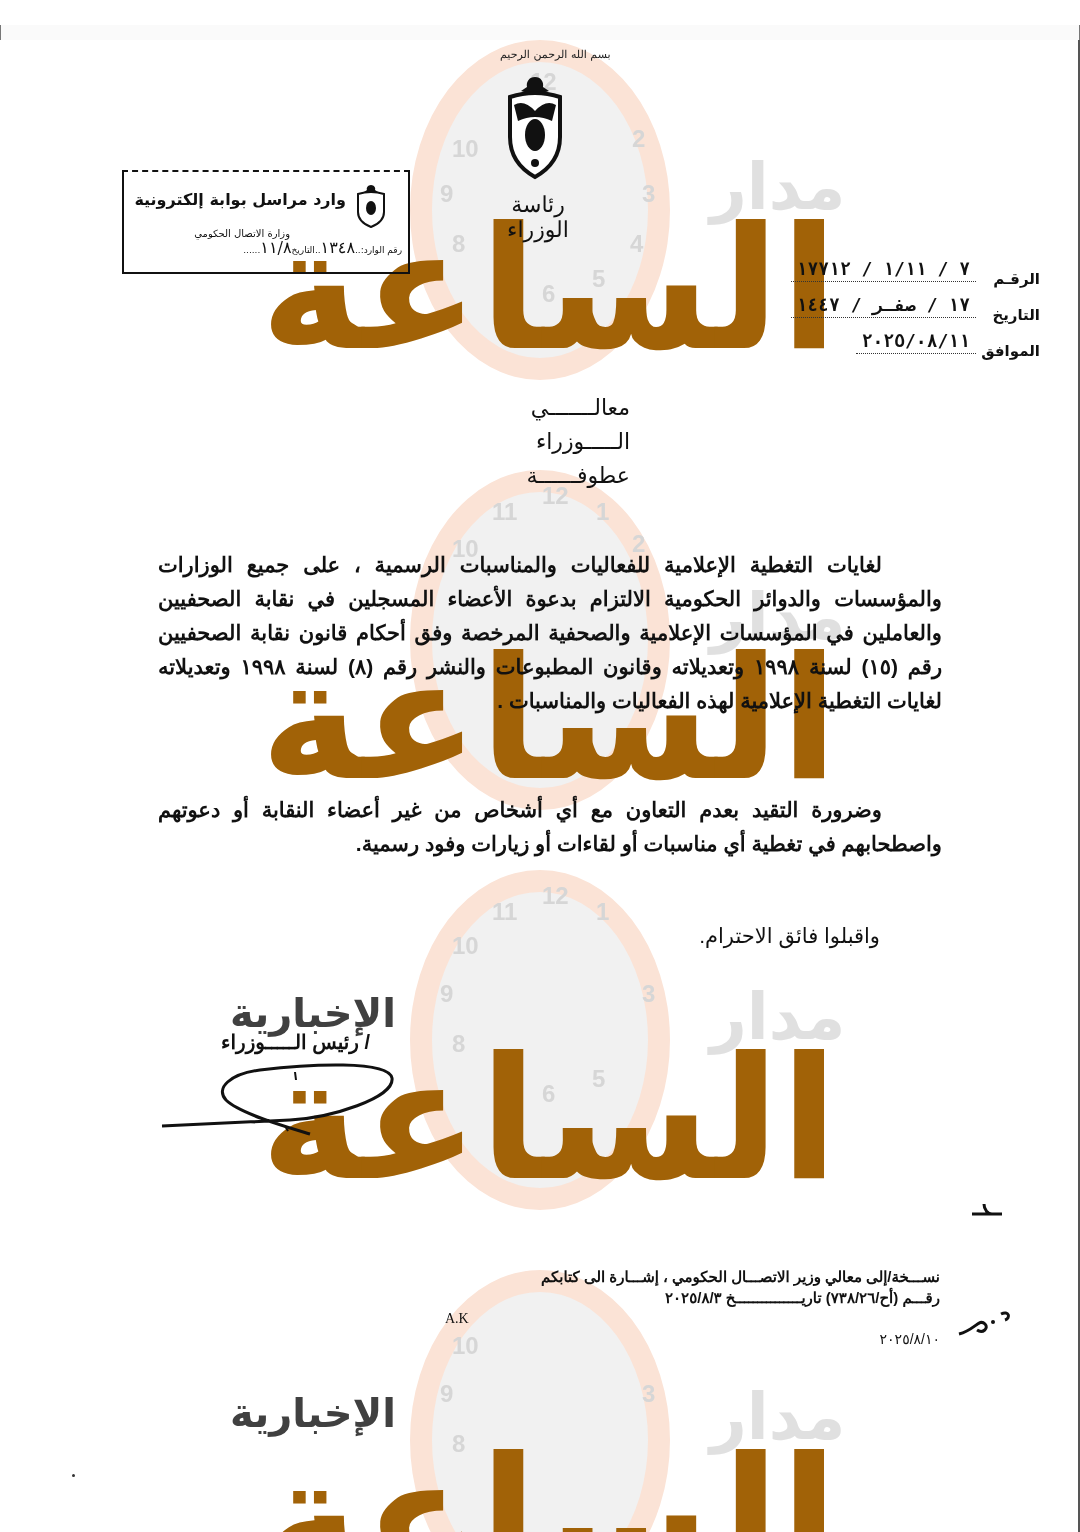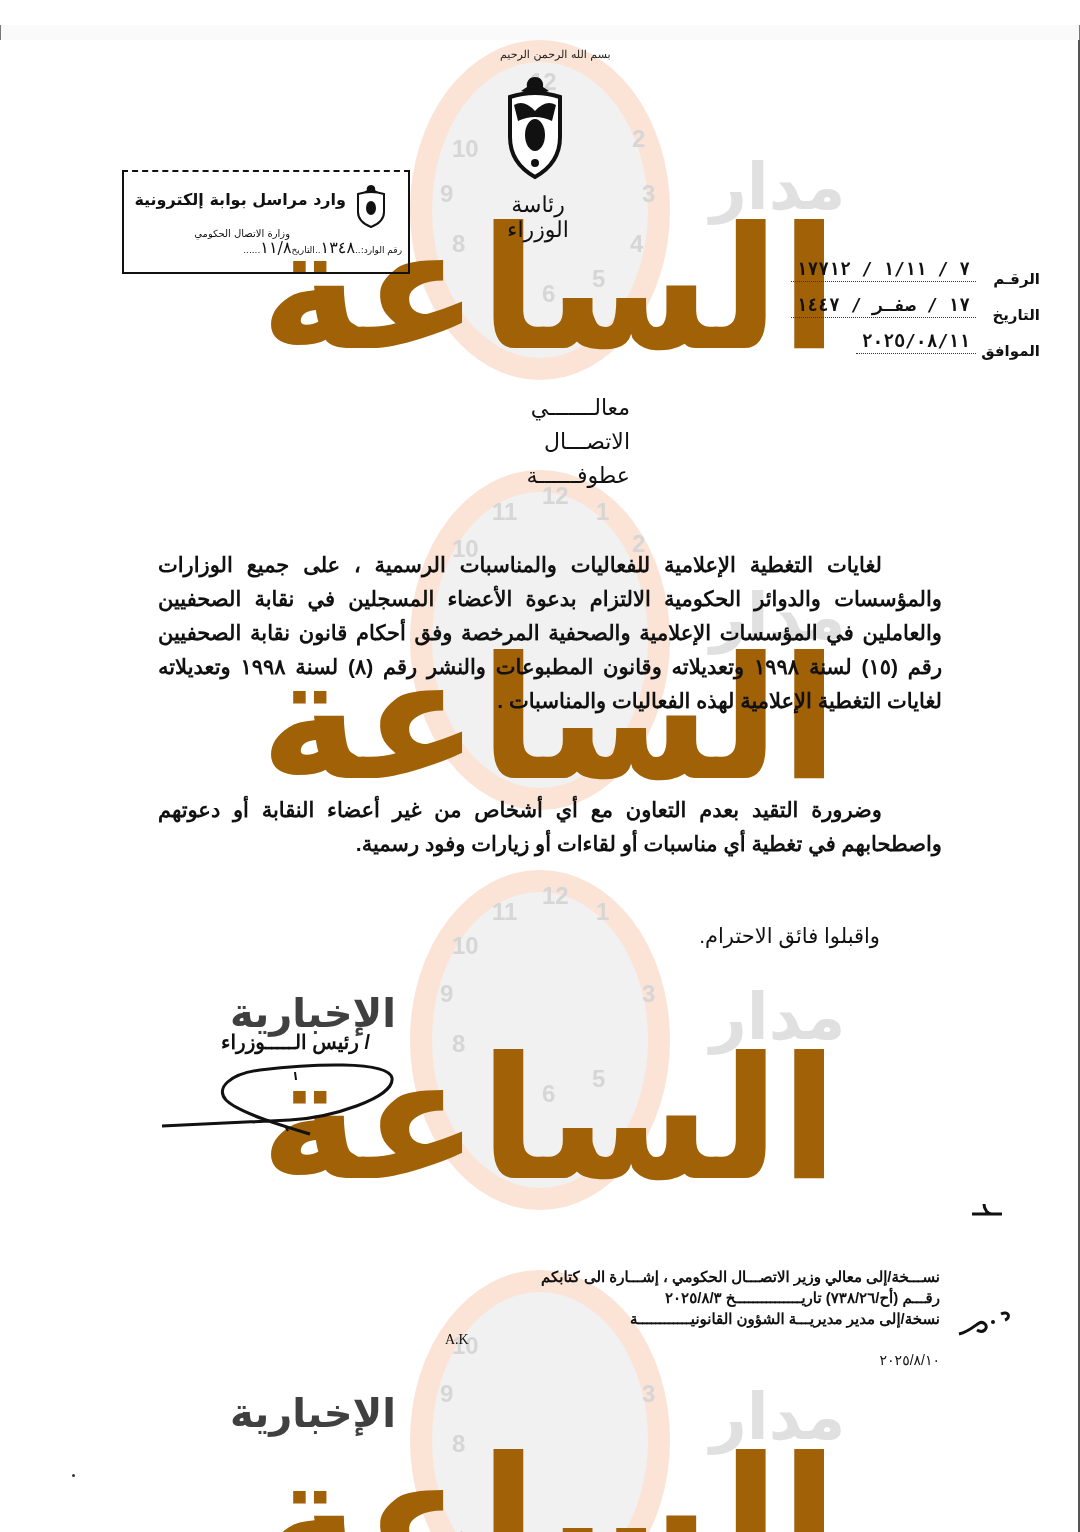--- a/index.html
+++ b/index.html
@@ -155,21 +155,21 @@
       <span class="val">١٧ / صفـر / ١٤٤٧</span>
     </div>
     <div class="row">
       <span class="lbl">الموافق</span>
       <span class="val">٢٠٢٥/٠٨/١١</span>
     </div>
   </div>
 
   <div class="addr">
     <span>معالـــــــي</span>
-    <span>الاتصـــال</span>
+    <span>الـــــوزراء</span>
     <span>عطوفــــــة</span>
   </div>
 
   <div class="para p1">لغايات التغطية الإعلامية للفعاليات والمناسبات الرسمية ، على جميع الوزارات والمؤسسات والدوائر الحكومية الالتزام بدعوة الأعضاء المسجلين في نقابة الصحفيين والعاملين في المؤسسات الإعلامية والصحفية المرخصة وفق أحكام قانون نقابة الصحفيين رقم (١٥) لسنة ١٩٩٨ وتعديلاته وقانون المطبوعات والنشر رقم (٨) لسنة ١٩٩٨ وتعديلاته لغايات التغطية الإعلامية لهذه الفعاليات والمناسبات .</div>
   <div class="para p2">وضرورة التقيد بعدم التعاون مع أي أشخاص من غير أعضاء النقابة أو دعوتهم واصطحابهم في تغطية أي مناسبات أو لقاءات أو زيارات وفود رسمية.</div>
   <div class="closing">واقبلوا فائق الاحترام.</div>
 
   <div class="pm">/ رئيس الـــــوزراء</div>
   <svg class="signature" viewBox="0 0 250 80">
     <path d="M2 68 L130 62 C170 60 235 40 232 20 C228 2 150 6 100 12 C70 16 55 30 66 42 C80 56 130 70 150 76" fill="none" stroke="#111" stroke-width="3"></path>
@@ -181,19 +181,18 @@
   </svg>
   <svg class="initial2" viewBox="0 0 60 40">
     <path d="M4 34 C20 30 24 18 30 24 C34 28 28 34 22 30" fill="none" stroke="#111" stroke-width="3"></path>
     <circle cx="38" cy="22" r="2" fill="#111"></circle>
     <path d="M46 14 C54 10 56 18 50 20" fill="none" stroke="#111" stroke-width="3"></path>
   </svg>
 
   <div class="cc">
     <div class="line">نســـخة/إلى معالي وزير الاتصـــال الحكومي ، إشـــارة الى كتابكم</div>
     <div class="line">رقـــم (أح/٧٣٨/٢٦) تاريـــــــــــــــخ ٢٠٢٥/٨/٣</div>
-    <div class="line">نسخة/إلى مدير مديريـــة الشؤون القانونيــــــــــــة</div>
     <div class="line ak">A.K</div>
     <div class="line dt">٢٠٢٥/٨/١٠</div>
   </div>
 
   <div class="dot"></div>
 </div>
 
 </body></html>

